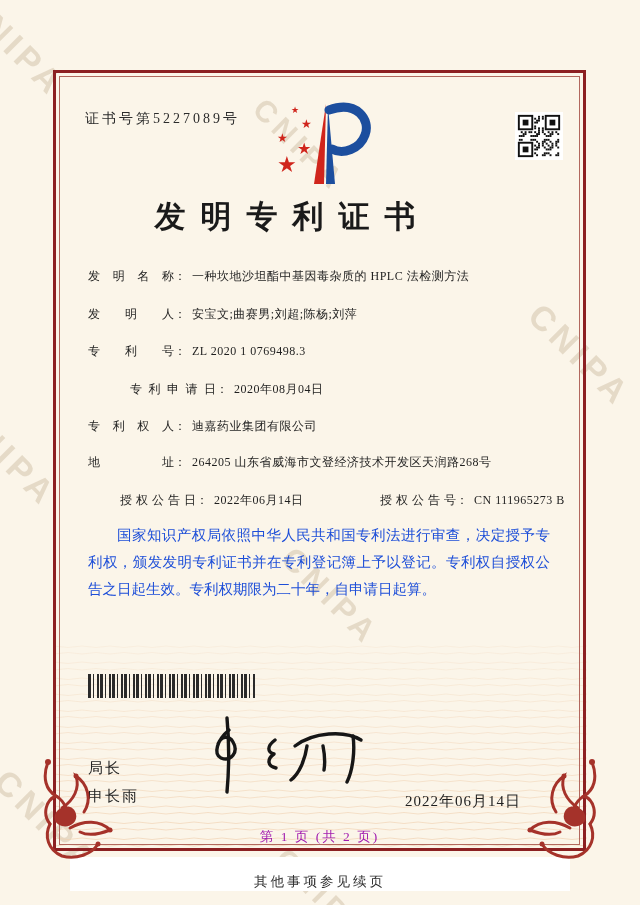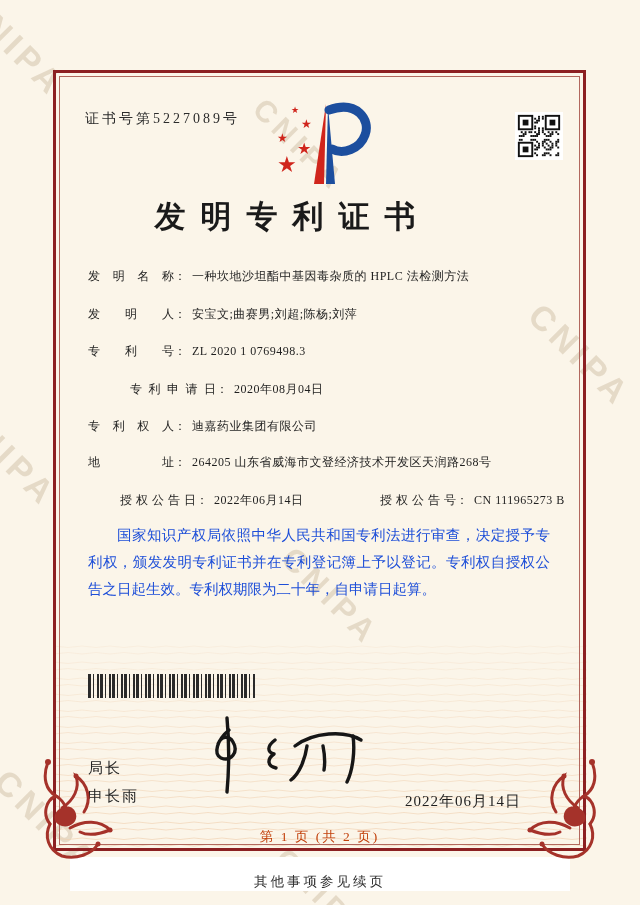--- a/index.html
+++ b/index.html
@@ -49,21 +49,21 @@
   .grant-pair2{position:absolute;left:292px;top:0;white-space:nowrap;}
   .legal{
     left:35px;top:452px;width:462px;font-size:14.5px;line-height:27px;color:#1d4ed8;
     text-align:justify;
   }
   .legal p{margin:0;text-indent:2em;}
   .barcode{left:35px;top:604px;}
   .sign-block{left:35px;top:664px;font-size:15px;color:#1f1f1f;letter-spacing:2px;line-height:28px;margin-top:20px;}
   .sign-svg{left:130px;top:642px;}
   .issue-date{left:300px;top:722px;width:220px;text-align:center;font-size:15px;color:#1f1f1f;letter-spacing:1px;}
-  .page-no{left:0;top:758px;width:533px;text-align:center;font-size:13.5px;color:#c2410c;letter-spacing:2px;}
+  .page-no{left:0;top:758px;width:533px;text-align:center;font-size:13.5px;color:#a21caf;letter-spacing:2px;}
   .footer-band{
     left:70px;top:857px;width:500px;height:34px;background:#ffffff;z-index:4;
     display:flex;align-items:flex-end;justify-content:center;
   }
   .footer-note{font-size:13.5px;color:#2e2e2e;letter-spacing:3px;}
   .waves{left:54px;top:642px;z-index:2;pointer-events:none;}
   .corner{z-index:5;pointer-events:none;}
 </style>
 </head>
 <body>

